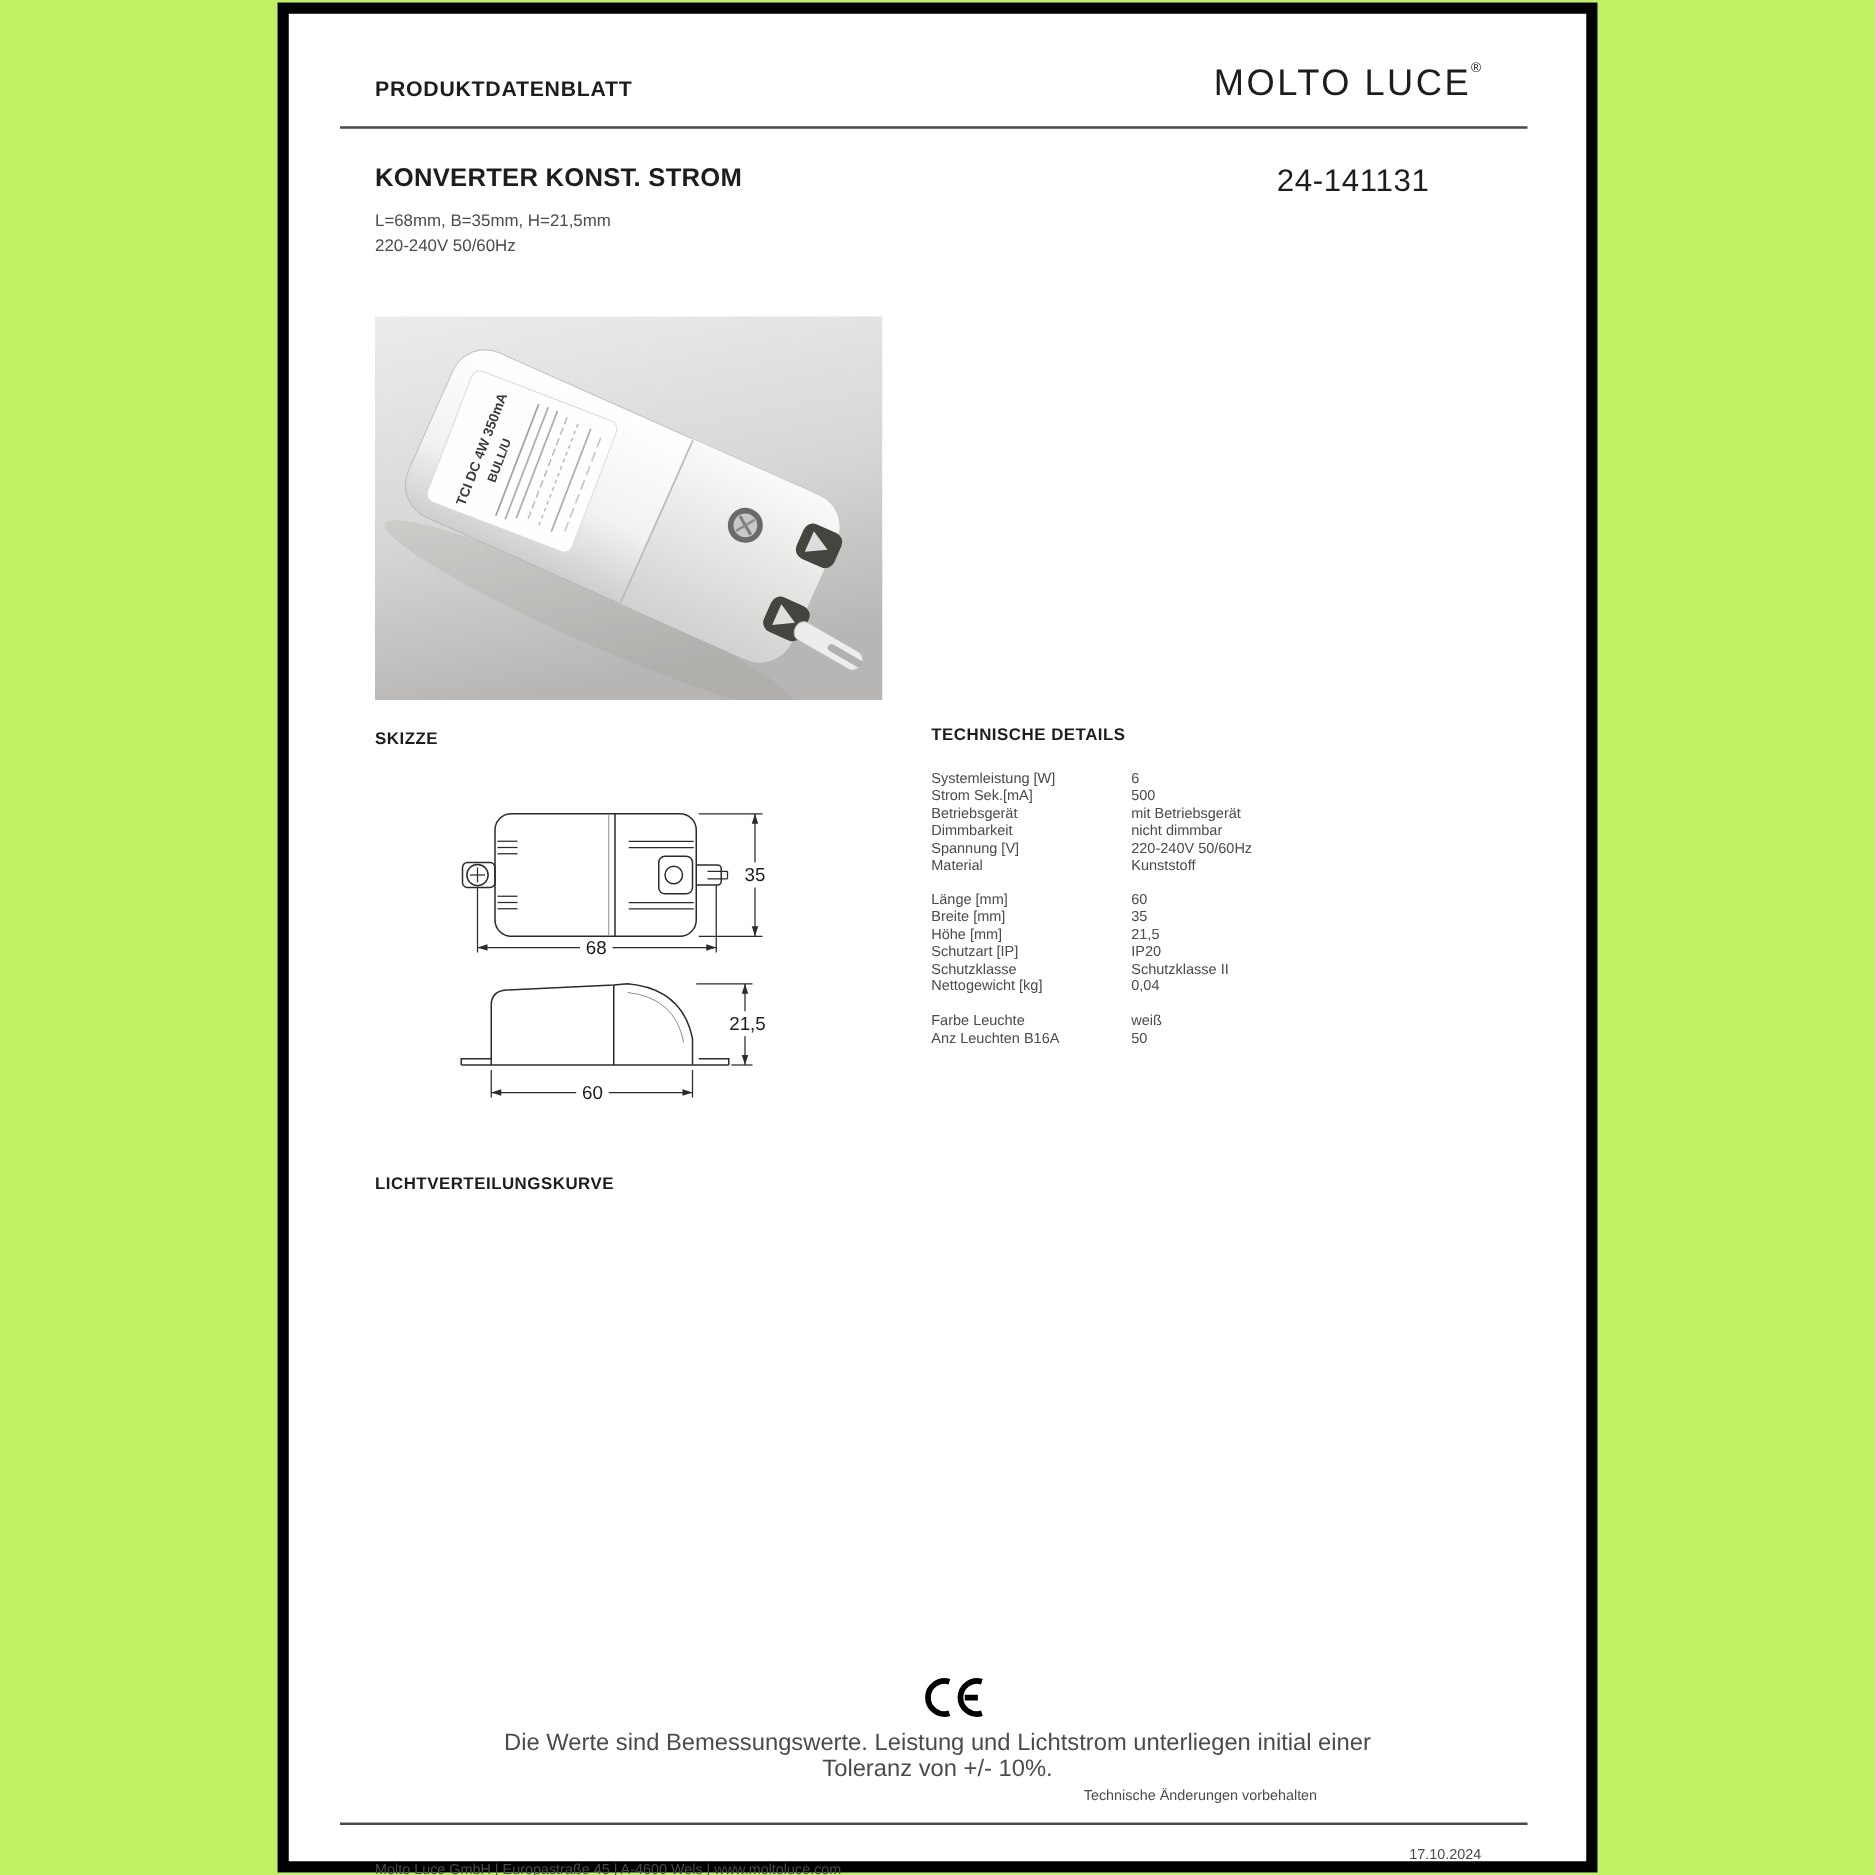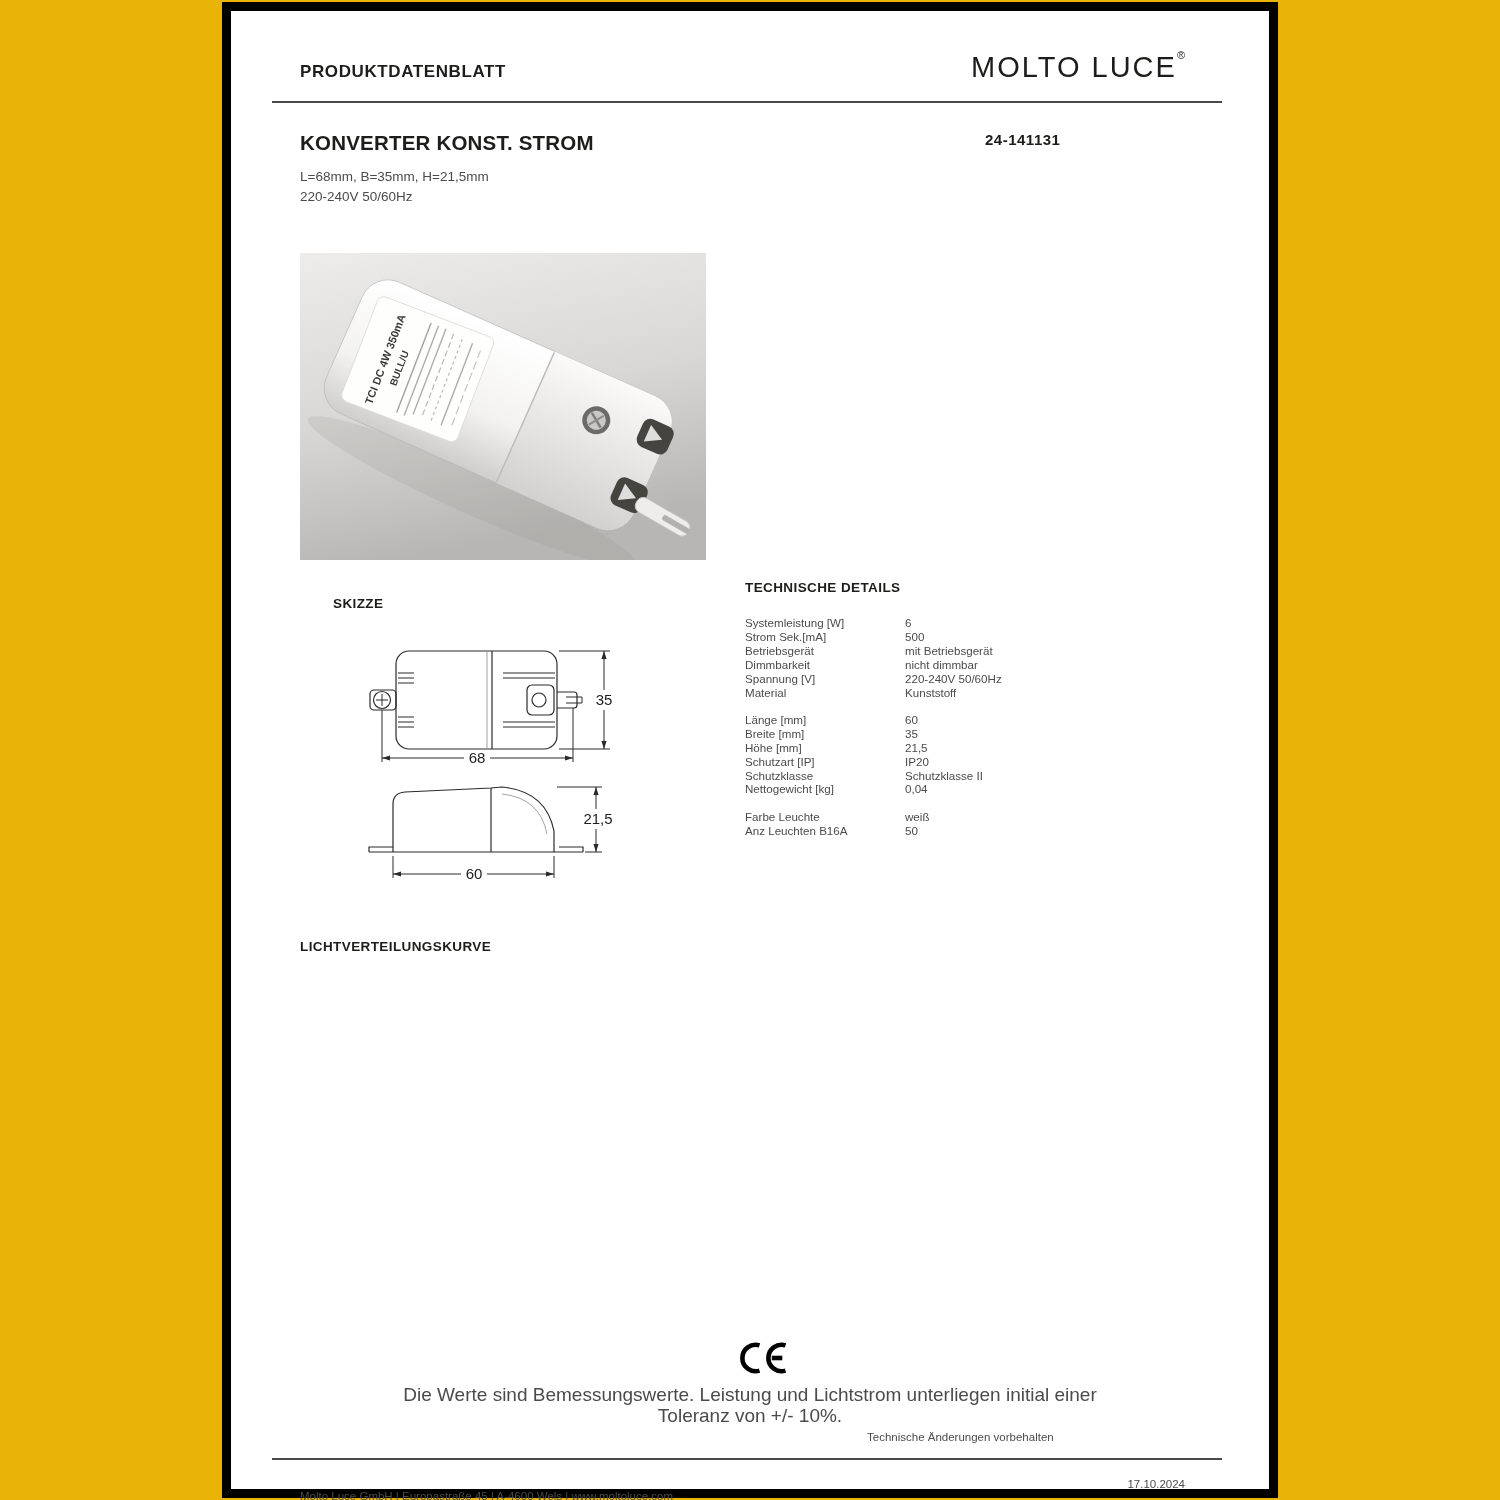--- a/index.html
+++ b/index.html
@@ -1,26 +1,26 @@
 <!DOCTYPE html>
 <html><head>
 <meta charset="utf-8">
 <style>
   html,body{margin:0;padding:0;background:#ffffff;}
-  #canvas{position:relative;width:1500px;height:1500px;background:#eab308;overflow:hidden;
+  #canvas{position:relative;width:1500px;height:1500px;background:#bef264;overflow:hidden;
           font-family:"Liberation Sans", sans-serif;}
   .page{position:absolute;left:222px;top:2px;width:1056px;height:1496px;
         border:9px solid #000;background:#fff;box-sizing:border-box;}
   .abs{position:absolute;}
   .h-title{font-size:17px;font-weight:bold;color:#1d1d1b;letter-spacing:0.6px;}
   .brand{font-size:29px;color:#1d1d1b;letter-spacing:2px;font-weight:400;transform:scaleY(1.02);}
   .brand sup{font-size:11px;vertical-align:18px;letter-spacing:0;}
   .rule{height:2px;background:#4a4a49;}
   .prod-title{font-size:20.5px;font-weight:bold;color:#1d1d1b;letter-spacing:0.2px;}
-  .art-no{font-size:15px;font-weight:bold;color:#1d1d1b;letter-spacing:0.5px;text-align:left;}
+  .art-no{font-size:25px;font-weight:normal;color:#1d1d1b;letter-spacing:0.5px;text-align:center;}
   .desc{font-size:13.5px;line-height:19.5px;color:#4b4b4b;}
   .sec-head{font-size:13.5px;font-weight:bold;color:#1d1d1b;letter-spacing:0.4px;}
   .tech{font-size:11.6px;color:#4b4b4b;width:480px;}
   .tech .row{display:flex;line-height:13.9px;}
   .tech .row.gap{margin-top:13.5px;}
   .tech .lab{width:160px;flex:none;}
   .tech .val{flex:1;}
   .disc{width:760px;text-align:center;font-size:19px;line-height:20.5px;color:#4b4b4b;}
   .foot{font-size:11.5px;color:#4b4b4b;}
   svg text{font-family:"Liberation Sans", sans-serif;}
@@ -90,21 +90,21 @@
         <path d="M148,-44 l16,9 l-16,9 z" fill="#dededc"></path>
         <path d="M148,20 l16,9 l-16,9 z" fill="#dededc"></path>
       </g>
       <g transform="translate(166,32) rotate(6)">
         <rect x="0" y="-8" width="60" height="16" rx="7" fill="#eeedeb" stroke="#c2c1bf" stroke-width="0.8"></rect>
         <rect x="30" y="-3" width="31" height="6" rx="3" fill="#b2b1af"></rect>
       </g>
     </g>
   </svg>
 
-  <div class="abs sec-head" style="left:300px;top:596px;margin-left:33px;">SKIZZE</div>
+  <div class="abs sec-head" style="left:300px;top:583px;">SKIZZE</div>
 
   <svg class="abs" style="left:352px;top:628px;" width="300" height="260" viewBox="0 0 300 260" fill="none" stroke="#2b2b2b" stroke-width="1.2">
 
     <g>
       <rect x="44" y="23" width="161" height="98" rx="13"></rect>
       <line x1="140" y1="23" x2="140" y2="121"></line>
       <line x1="135" y1="24" x2="135" y2="120" stroke-width="0.7" stroke="#7c7b79"></line>
       <g stroke-width="1">
         <line x1="46" y1="45" x2="62" y2="45"></line>
           <line x1="46" y1="50" x2="62" y2="50"></line>

